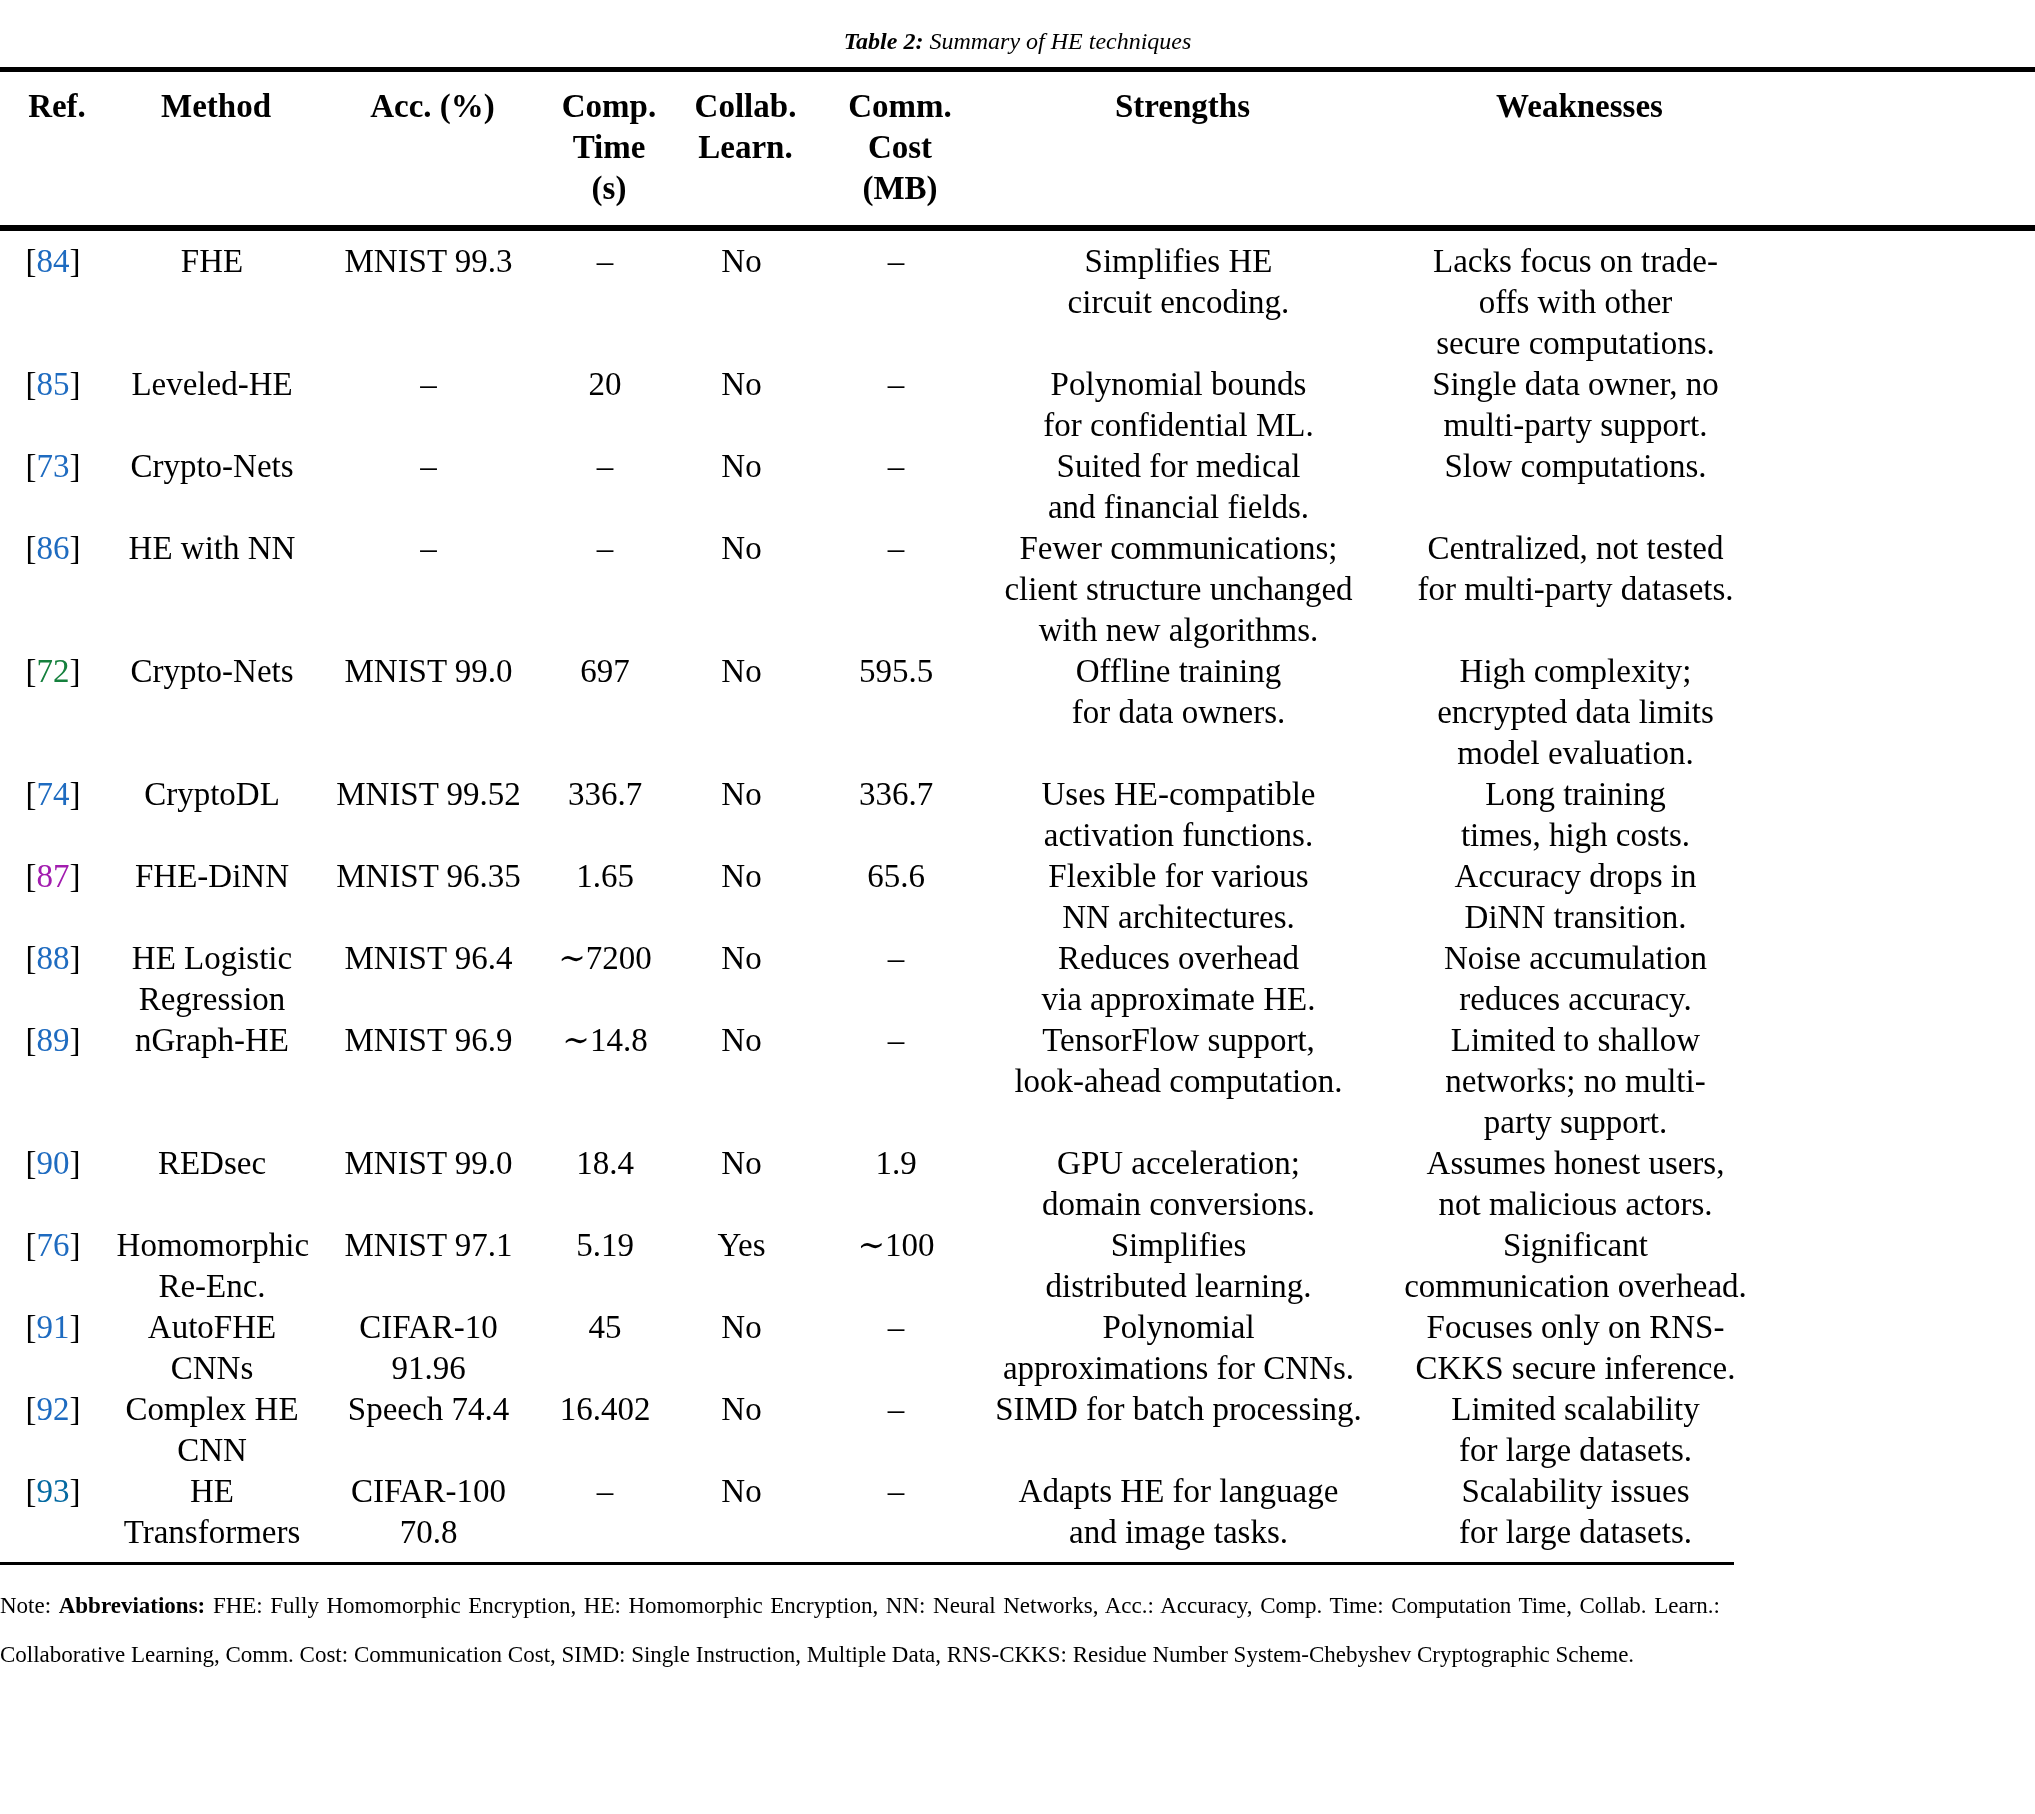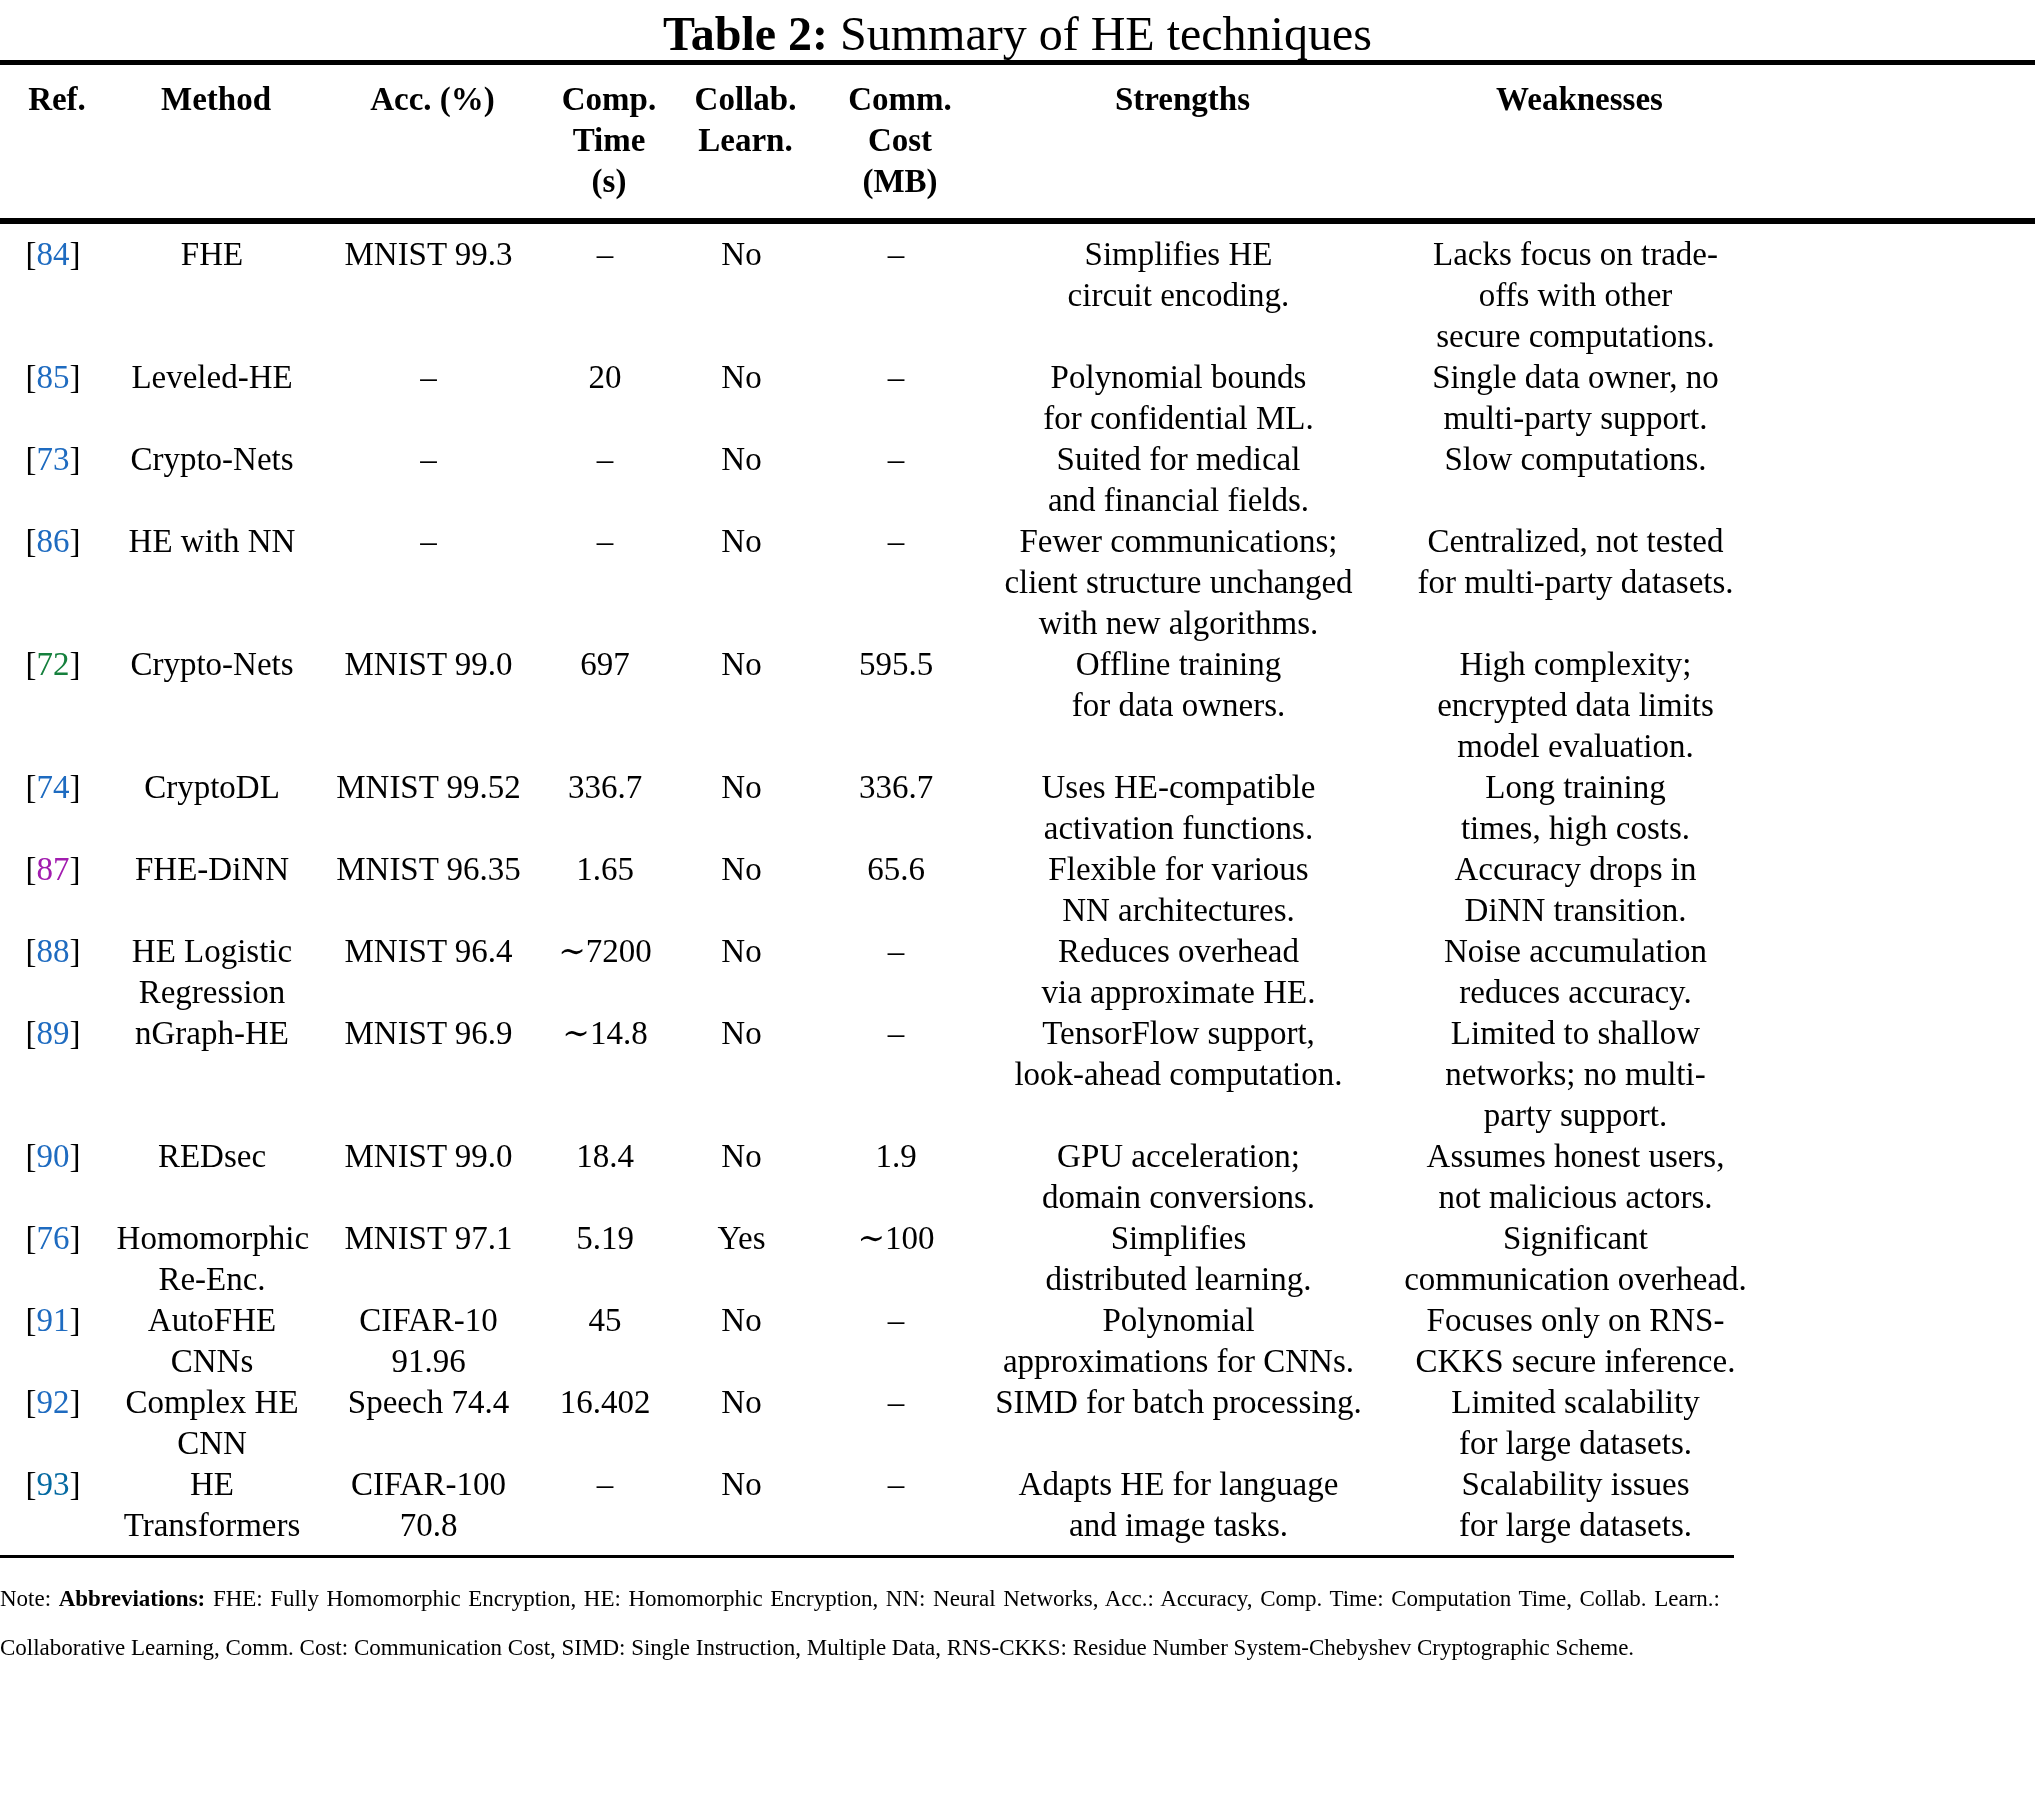--- a/index.html
+++ b/index.html
@@ -10,24 +10,25 @@
     font-family: "Liberation Serif", "DejaVu Serif", serif;
   }
   body {
     width: 2035px;
     height: 1815px;
     overflow: hidden;
     position: relative;
   }
   .caption {
     text-align: center;
-    font-size: 48px;
+    font-size: 24px;
     line-height: 44px;
-    margin-top: 12px;
+    margin-top: 19px;
     height: 48px;
+    font-style: italic;
   }
   .caption .cap-label { font-weight: bold; }
   .rule {
     border: 0;
     margin: 0;
     background: #000;
   }
   .rule-top, .rule-mid { height: 5.3px; width: 2035px; }
   .rule-bottom { height: 3.5px; width: 1734px; }
   .grid-row {

